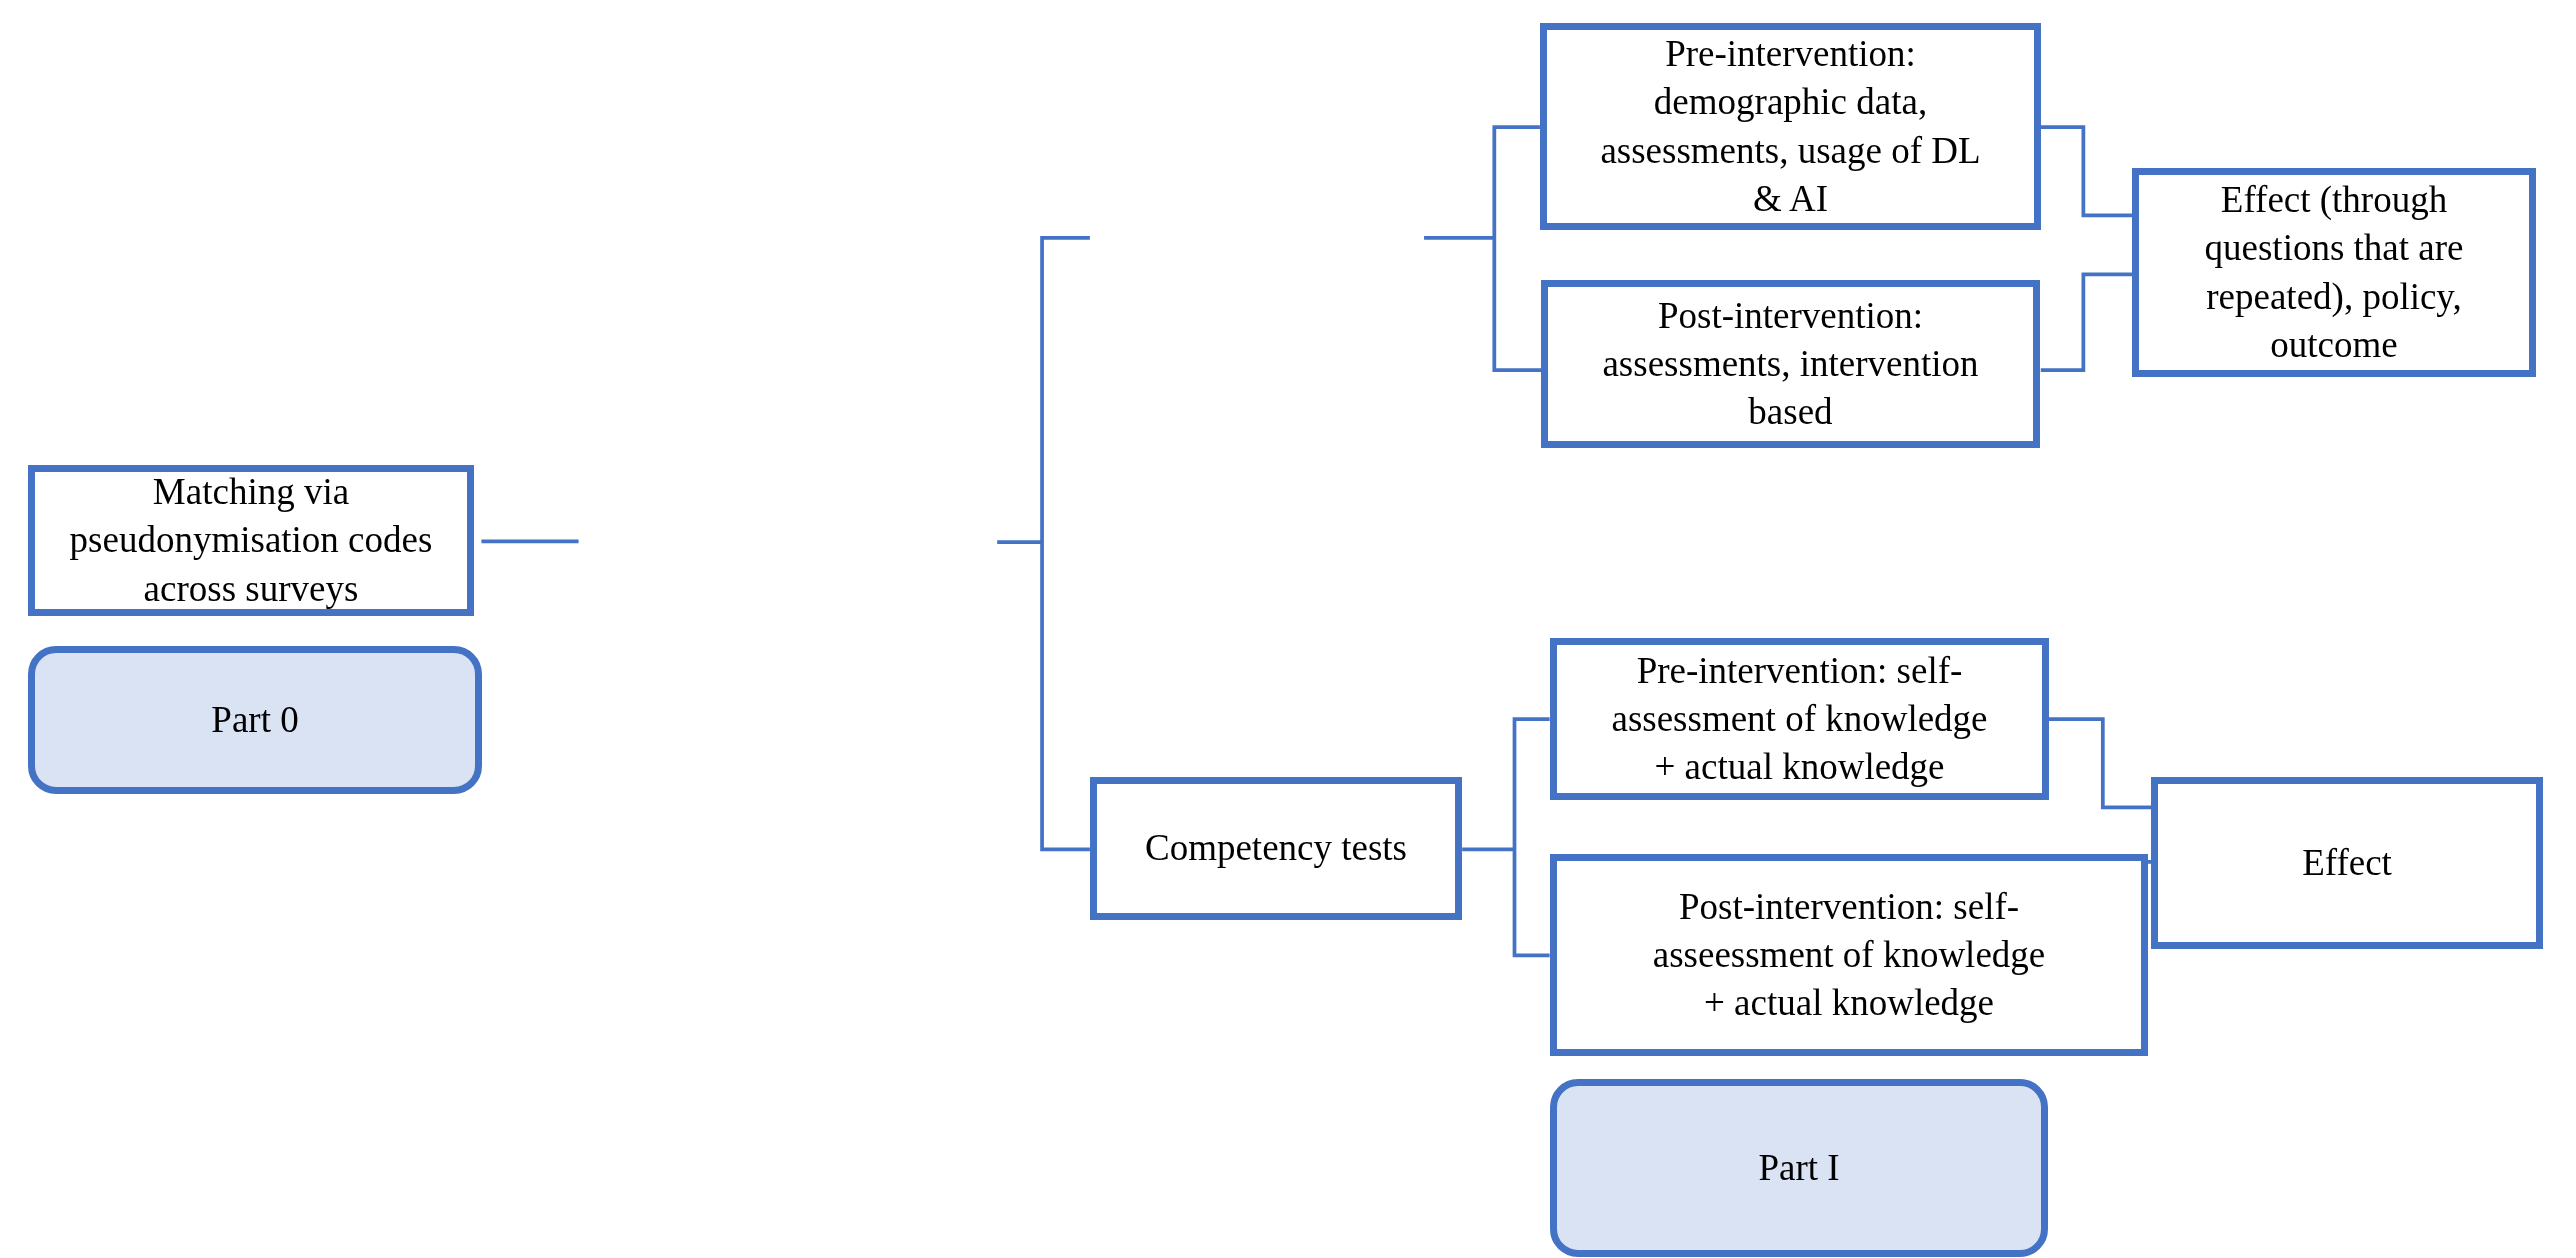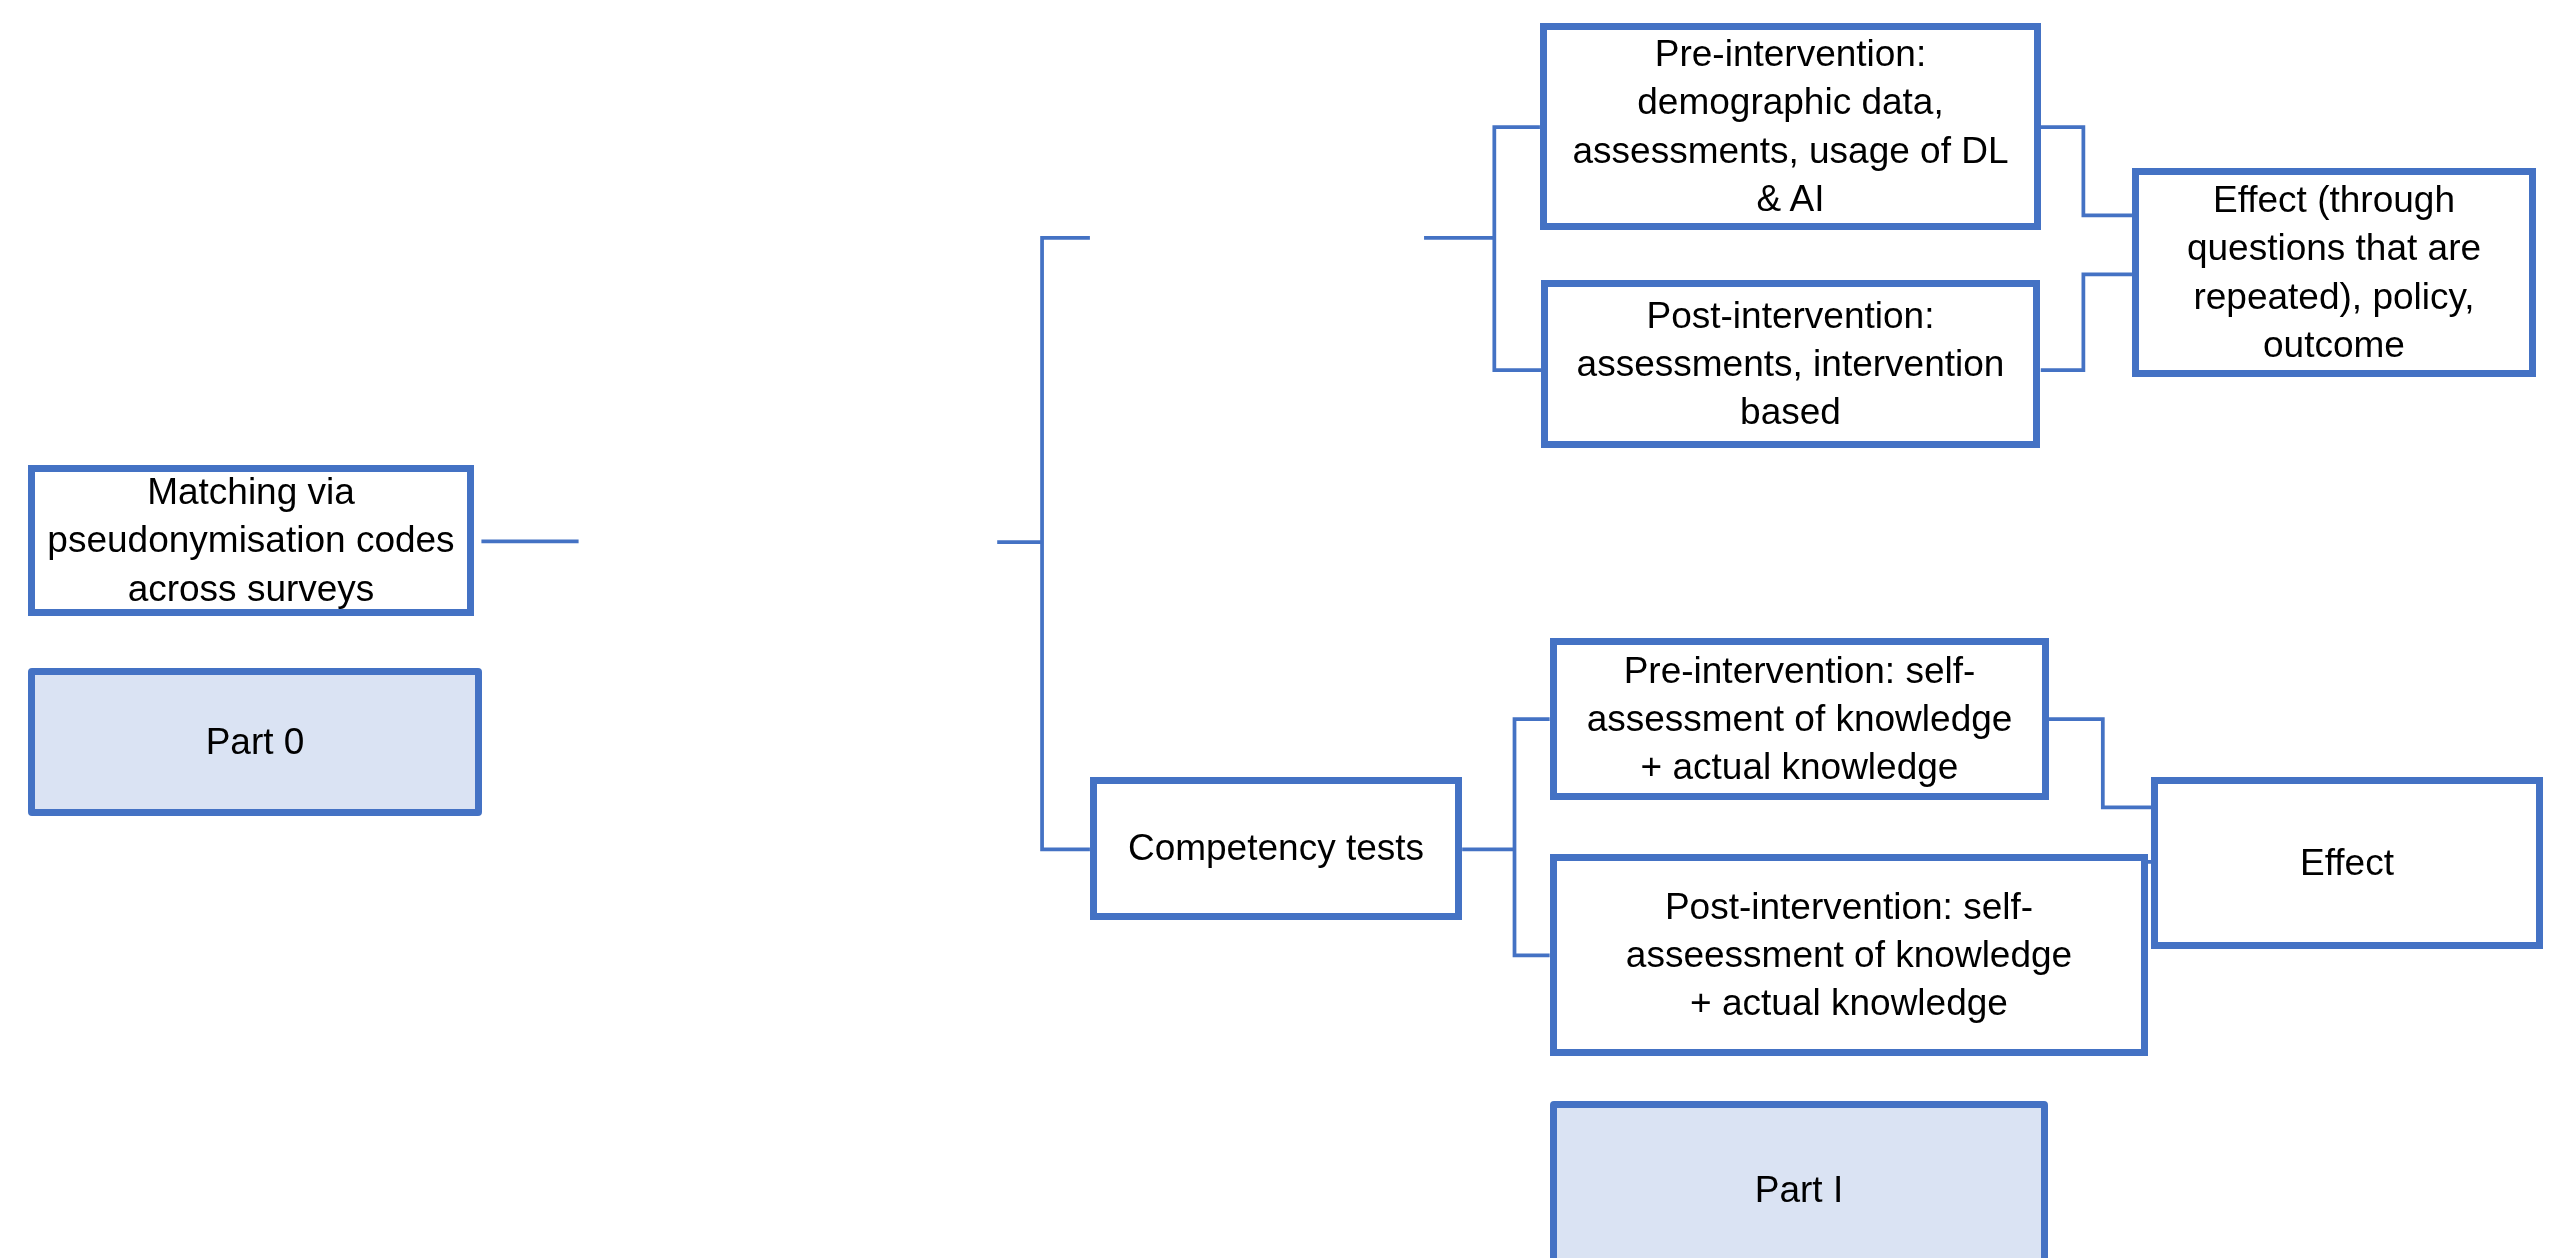--- a/index.html
+++ b/index.html
@@ -23,25 +23,25 @@
   .node{
     position:absolute;
     box-sizing:border-box;
     background:var(--node-fill,#fff);
     border:7.5px solid var(--accent,#4472C4);
     display:flex;align-items:center;justify-content:center;
     text-align:center;
     font-size:37px;line-height:1.3;
     white-space:pre-line;
     padding:12px 6px;
+    font-family:Liberation Serif, serif;
   }
   .node.part{
     background:var(--part-fill,#DAE3F3);
-    border-radius:4px;
-    margin-top:22px;
+    border-radius:28px;
   }
 </style>
 </head>
 <body>
 
 <div class="canvas">
 
   <svg class="edges" viewBox="0 0 3446 1684" xmlns="http://www.w3.org/2000/svg">
     <path class="edge" d="M644,724 H774"></path>
     <path class="edge" d="M1334,725 H1394"></path>

